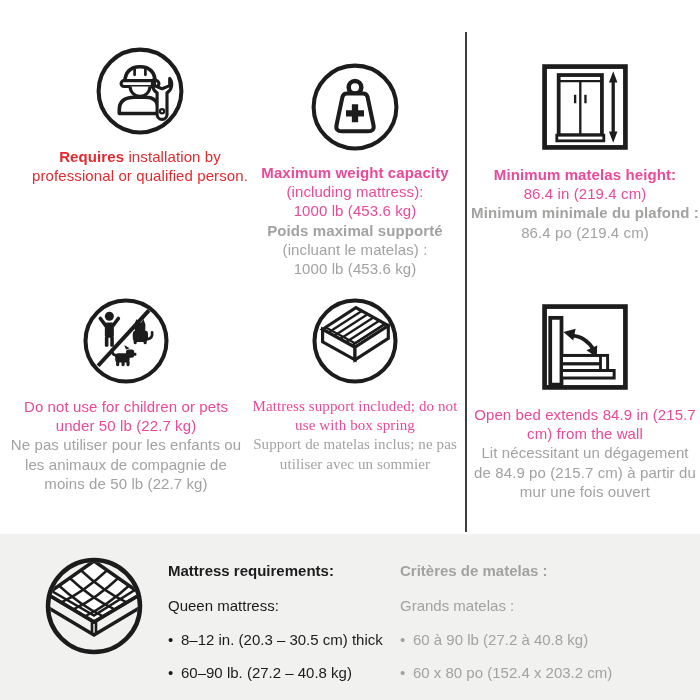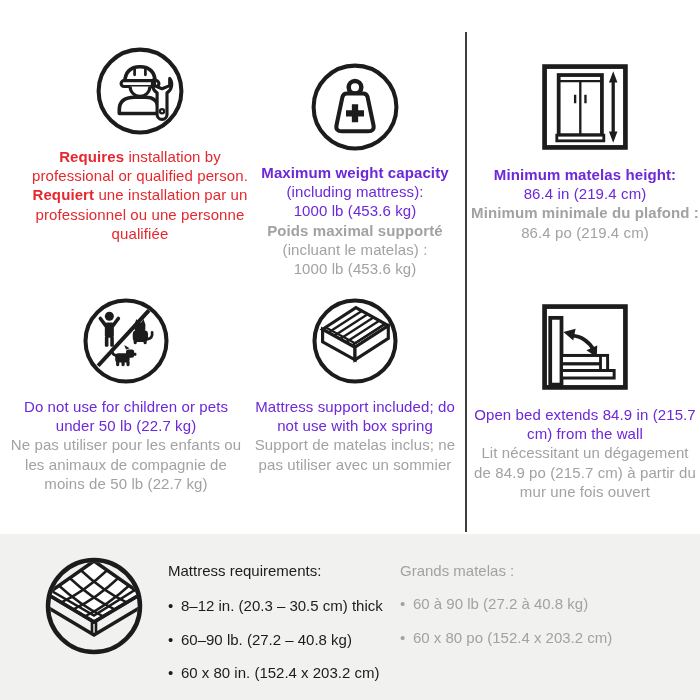--- a/index.html
+++ b/index.html
@@ -9,38 +9,38 @@
     -webkit-font-smoothing:antialiased;
   }
   #canvas{position:relative;width:700px;height:700px;background:#ffffff;overflow:hidden;}
 
   .divider{position:absolute;left:465px;top:32px;width:2px;height:500px;background:#3e3e3e;}
 
   .cell{position:absolute;display:flex;flex-direction:column;align-items:center;text-align:center;}
   .cell-icon{flex:0 0 auto;margin-bottom:11px;}
 
   .caption{font-size:15px;line-height:1.28;letter-spacing:.1px;}
-  .en{color:#6d28d9;}
+  .en{color:#ec4899;}
   .fr{color:#a2a2a1;}
   .red{color:#e5282e;}
   .b{font-weight:700;}
 
   .c1r1{left:22px;top:46px;width:236px;}
   .c2r1{left:250px;top:62px;width:210px;}
   .c3r1{left:471px;top:60px;width:228px;}
   .c1r2{left:8px;top:296px;width:236px;}
-  .c2r2{left:250px;top:296px;width:210px;}
+  .c2r2{left:250px;top:296px;width:210px;font-family:Liberation Serif, serif;}
   .c3r2{left:471px;top:300px;width:228px;}
 
   .strip{position:absolute;left:0;top:534px;width:700px;height:166px;background:#f1f1f0;}
   .strip-icon{position:absolute;left:44px;top:556px;}
   .req-col{position:absolute;top:562px;font-size:15px;line-height:1.16;text-align:left;}
   .req-en{left:168px;width:230px;color:#1c1c1c;}
   .req-fr{left:400px;width:290px;color:#a2a2a1;}
-  .req-title{font-weight:400;margin:0 0 18px 0;}
+  .req-title{font-weight:700;margin:0 0 18px 0;}
   .req-sub{margin:0 0 2px 0;}
   .req-list{list-style:none;margin:0;padding:0;}
   .req-list li{position:relative;padding-left:13px;margin:16px 0 2px 0;}
   .req-list li::before{content:"\2022";position:absolute;left:0;top:0;}
 
   svg{display:block;}
 </style>
 </head>
 <body>
 
@@ -54,21 +54,20 @@
       <path d="M27 75 V71 Q27 57 44 57 H56 Q70 57 70 70 V75 Z" fill="#fff" stroke="#1c1c1c" stroke-width="4" stroke-linejoin="round"></path>
       <path d="M33 40 Q34 23 50 23 Q66 23 67 40" fill="#fff" stroke="#1c1c1c" stroke-width="4"></path>
       <path d="M44 25 V32 M56 25 V32" stroke="#1c1c1c" stroke-width="3" stroke-linecap="round"></path>
       <rect x="29" y="38.5" width="42" height="6.5" rx="3.2" fill="#fff" stroke="#1c1c1c" stroke-width="3.5"></rect>
       <path d="M39 45 A11 11 0 0 0 61 45" fill="#fff" stroke="#1c1c1c" stroke-width="3.5"></path>
       <path d="M66 36 A11 11 0 0 0 69 52 L69 76 A5.5 5.5 0 0 0 80 76 L80 52 A11 11 0 0 0 83 36 L83 44 L74.5 47.5 L66 44 Z" fill="#fff" stroke="#1c1c1c" stroke-width="3.5" stroke-linejoin="round"></path>
       <circle cx="74.5" cy="72.5" r="2.3" fill="none" stroke="#1c1c1c" stroke-width="2.5"></circle>
     </svg>
     <div class="caption red">
       <div><span class="b">Requires</span><span> installation by professional or qualified person.</span></div>
-      <div><span class="b">Requiert</span><span> une installation par un professionnel ou une personne qualifiée</span></div>
     </div>
   </div>
 
   <div class="cell c2r1">
     <svg class="cell-icon" width="90" height="90" viewBox="0 0 100 100">
       <circle cx="50" cy="50" r="46" fill="none" stroke="#1c1c1c" stroke-width="4.5"></circle>
       <circle cx="50" cy="28" r="7" fill="#fff" stroke="#1c1c1c" stroke-width="5"></circle>
       <path d="M41 35 H59 Q63 35 64 39 L70.5 70 Q72 77 64.5 77 H35.5 Q28 77 29.5 70 L36 39 Q37 35 41 35 Z" fill="#fff" stroke="#1c1c1c" stroke-width="4.5" stroke-linejoin="round"></path>
       <path d="M46.5 47 H53.5 V53.5 H60 V60.5 H53.5 V67 H46.5 V60.5 H40 V53.5 H46.5 Z" fill="#1c1c1c"></path>
     </svg>
@@ -205,28 +204,30 @@
       <path d="M3 38 V51 M97 38 V51" stroke-width="3.5"></path>
       <path d="M3 51 L50 79 L97 51" stroke-width="3.5"></path>
       <path d="M3 38 L50 66 L97 38" stroke-width="3.5"></path>
       <path d="M48 65 V78 M52 65 V78" stroke-width="2.6"></path>
     </g>
     <circle cx="50" cy="50" r="46" fill="none" stroke="#1c1c1c" stroke-width="4.5"></circle>
   </svg>
 
   <div class="req-col req-en">
     <p class="req-title">Mattress requirements:</p>
+    <p class="req-sub">Queen mattress:</p>
     <ul class="req-list">
       <li>8–12 in. (20.3 – 30.5 cm) thick</li>
       <li>60–90 lb. (27.2 – 40.8 kg)</li>
       <li>60 x 80 in. (152.4 x 203.2 cm)</li>
     </ul>
   </div>
 
   <div class="req-col req-fr">
+    <p class="req-title">Critères de matelas :</p>
     <p class="req-sub">Grands matelas :</p>
     <ul class="req-list">
       <li>60 à 90 lb (27.2 à 40.8 kg)</li>
       <li>60 x 80 po (152.4 x 203.2 cm)</li>
     </ul>
   </div>
 
 </div>
 
 </body></html>

